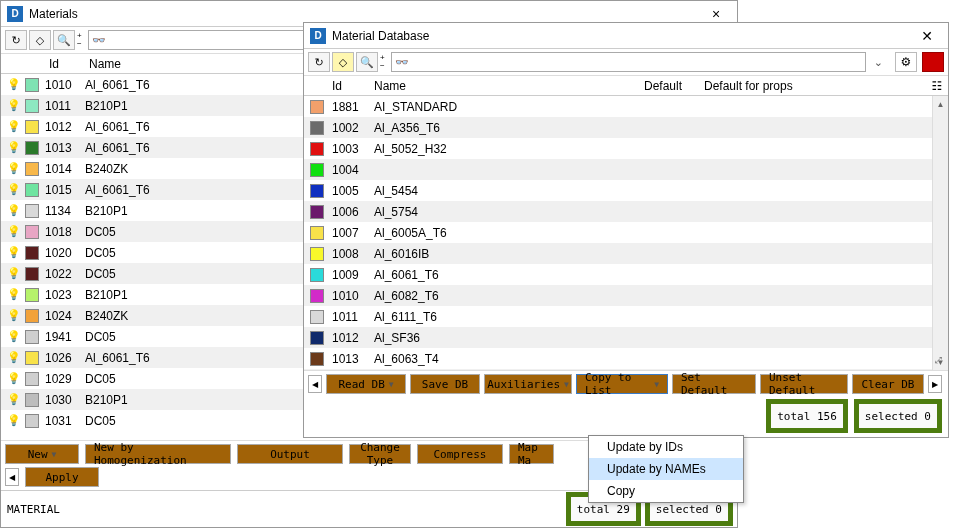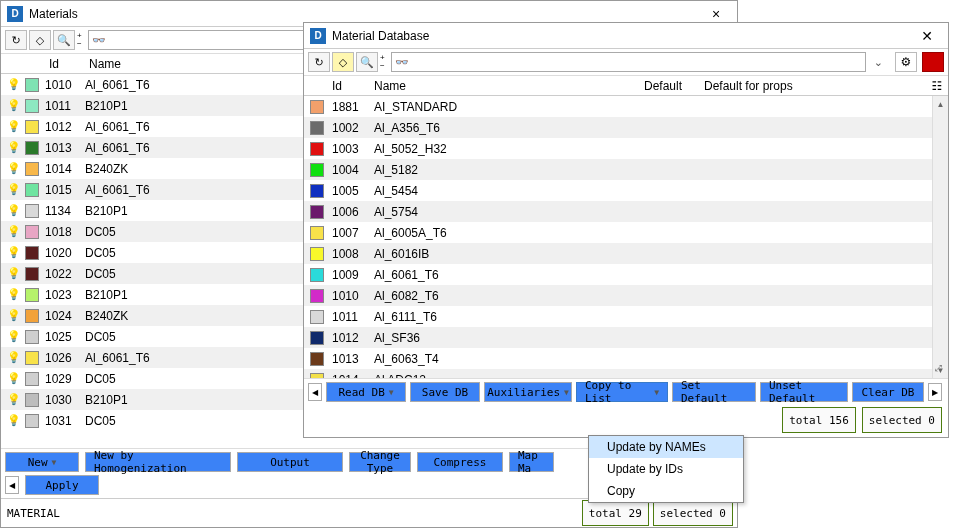--- a/index.html
+++ b/index.html
@@ -43,31 +43,31 @@
 
   .db-head { display: flex; align-items: center; height: 20px; border-bottom: 1px solid #ccc; padding-left: 6px;}
   .db-head .col-sw { width: 22px; }
   .db-head .col-id { width: 42px; }
   .db-head .col-name { width: 270px; }
   .db-head .col-def { width: 60px; }
   .db-head .col-defp { flex:1; }
   .db-head .col-opt { width: 22px; display:flex; justify-content:center;}
 
   .footer-bar { padding: 3px 4px; border-top: 1px solid #ddd; }
-  .btn { border: 1px solid #aaa; background: #3b82f6; height: 20px; display: inline-flex; align-items: center; justify-content: center; padding: 0 8px; font-family: monospace; font-size: 11px; }
+  .btn { border: 1px solid #aaa; background: #a16207; height: 20px; display: inline-flex; align-items: center; justify-content: center; padding: 0 8px; font-family: monospace; font-size: 11px; }
   .btn.drop::after { content: "▼"; font-size: 8px; margin-left: 4px; color:#555;}
   .btn-row { display: flex; gap: 6px; align-items:center; }
 
   .db-footer-btns { display: flex; align-items: center; gap: 4px; padding: 3px 4px; border-top: 1px solid #ddd; }
   .db-footer-btns .btn { flex-shrink:0; }
   .db-footer-btns .btn.hl { border-color: #3a7bc8; }
   .nav-tri { width: 14px; height: 18px; border: 1px solid #aaa; display:flex; align-items:center; justify-content:center; font-size:8px;}
 
   .status-right { display: flex; gap: 6px; justify-content: flex-end; padding: 2px 6px 4px; }
-  .status-box { border: 1px solid #4d7c0f; background: #fafafa; padding: 12px 6px; height: 16px; display:flex; align-items:center; font-family: monospace; font-size:11px;}
+  .status-box { border: 5px solid #4d7c0f; background: #fafafa; padding: 12px 6px; height: 16px; display:flex; align-items:center; font-family: monospace; font-size:11px;}
 
   .popup { position: absolute; border: 1px solid #888; background: #fff; box-shadow: 2px 2px 4px rgba(0,0,0,0.2); z-index: 50; }
   .popup .item { padding: 4px 18px; }
   .popup .item.hl { background: #cde6ff; }
 
   .expand-icon { position:absolute; right:6px; bottom:4px; font-size:9px; color:#555;}
   .vscroll { position:absolute; right:0; top:0; bottom:0; width:16px; background:#f0f0f0; border-left:1px solid #ddd;}
   .vscroll .up, .vscroll .down { height:16px; display:flex; align-items:center; justify-content:center; font-size:8px; color:#666;}
   .vscroll .down { position:absolute; bottom:0; width:100%;}
 
@@ -175,21 +175,21 @@
       </div>
       <div class="row alt">
         <span class="bulb">💡</span>
         <span class="swatch" style="background:#f2a23a"></span>
         <span class="id">1024</span>
         <span class="name">B240ZK</span>
       </div>
       <div class="row">
         <span class="bulb">💡</span>
         <span class="swatch" style="background:#cfcfcf"></span>
-        <span class="id">1025</span>
+        <span class="id">1941</span>
         <span class="name">DC05</span>
       </div>
       <div class="row alt">
         <span class="bulb">💡</span>
         <span class="swatch" style="background:#f8e24a"></span>
         <span class="id">1026</span>
         <span class="name">Al_6061_T6</span>
       </div>
       <div class="row">
         <span class="bulb">💡</span>
@@ -277,21 +277,20 @@
         <span class="name">Al_A356_T6</span>
       </div>
       <div class="row2">
         <span class="swatch" style="background:#e01010"></span>
         <span class="id">1003</span>
         <span class="name">Al_5052_H32</span>
       </div>
       <div class="row2 alt">
         <span class="swatch" style="background:#10e010"></span>
         <span class="id">1004</span>
-        <span class="name">Al_5182</span>
       </div>
       <div class="row2">
         <span class="swatch" style="background:#1030c0"></span>
         <span class="id">1005</span>
         <span class="name">Al_5454</span>
       </div>
       <div class="row2 alt">
         <span class="swatch" style="background:#6b1a6b"></span>
         <span class="id">1006</span>
         <span class="name">Al_5754</span>
@@ -356,16 +355,16 @@
     <div class="nav-tri">▶</div>
   </div>
 
   <div class="status-right">
     <div class="status-box">total 156</div>
     <div class="status-box">selected 0</div>
   </div>
 </div>
 
 <div class="popup" style="left:588px; top:435px; width:156px;">
+  <div class="item">Update by IDs</div>
   <div class="item hl">Update by NAMEs</div>
-  <div class="item">Update by IDs</div>
   <div class="item">Copy</div>
 </div>
 
 </body></html>

